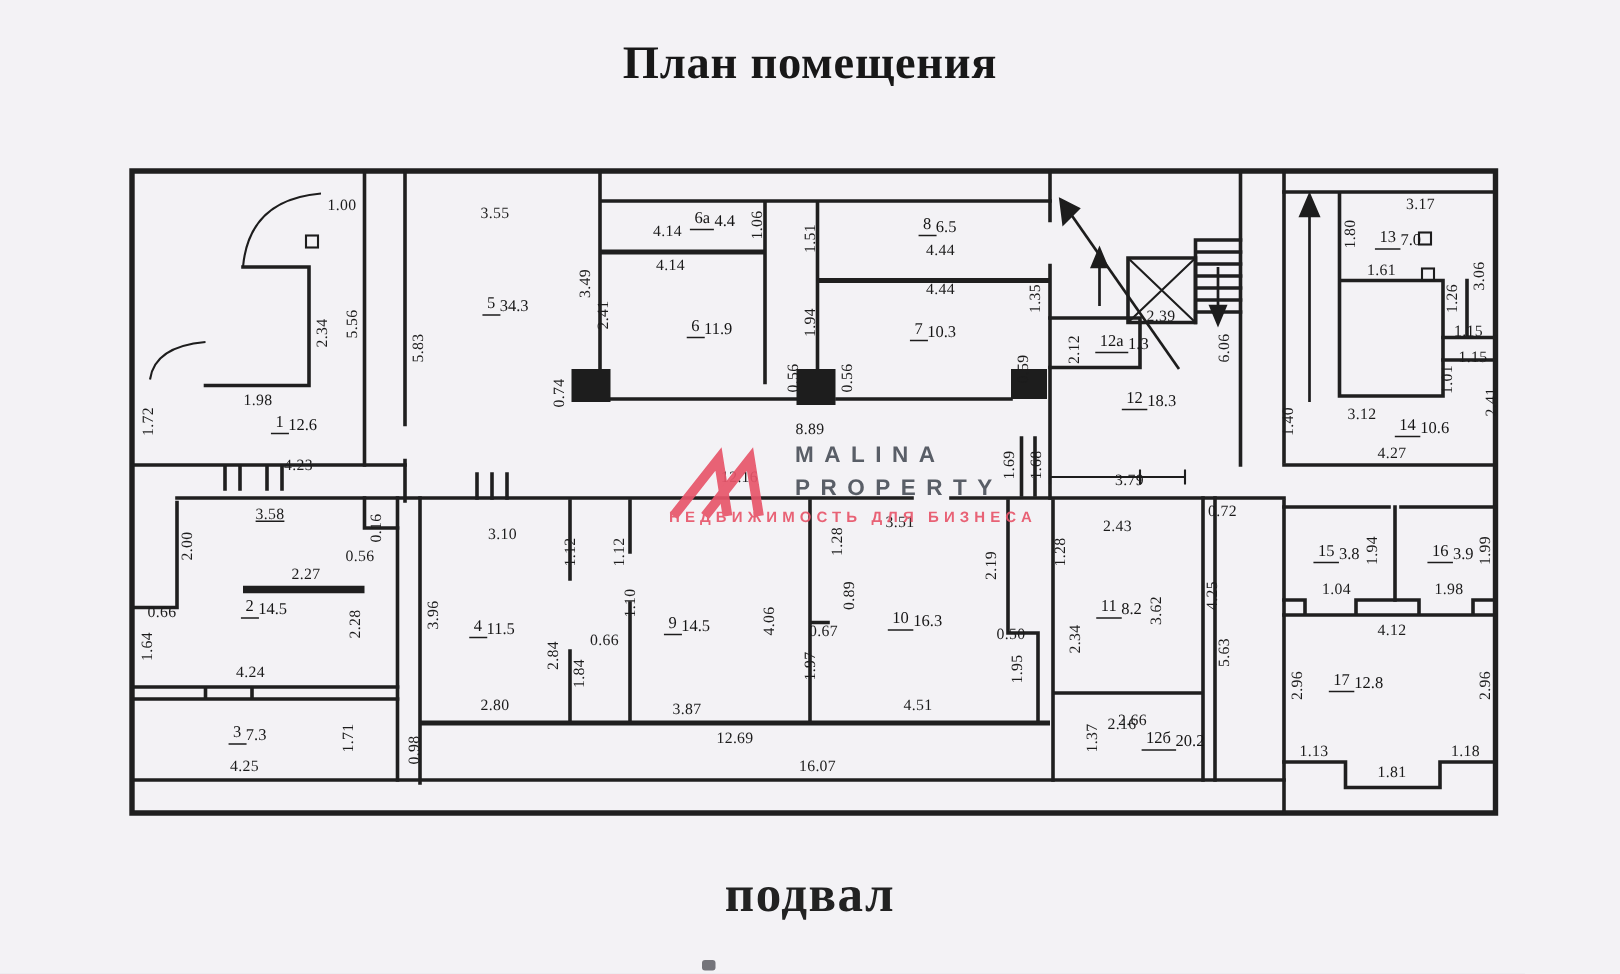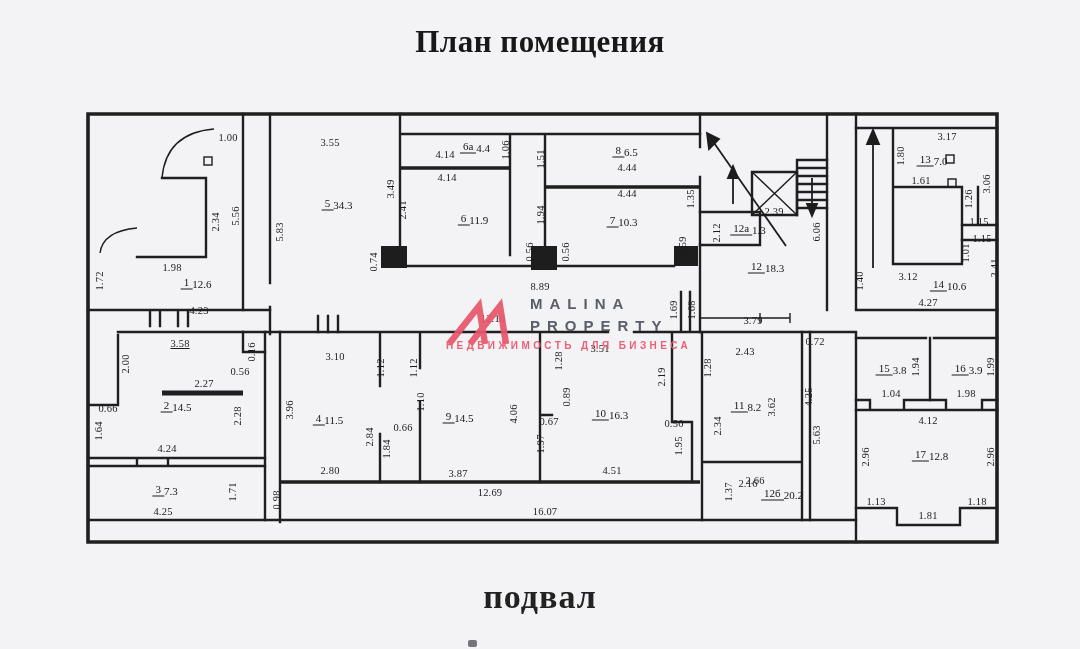--- a/index.html
+++ b/index.html
@@ -267,21 +267,21 @@
         <span class="ra">10.6</span>
       </span>
       <span class="room" style="left: 891px; top: 369px;">
         <span class="rn">15</span>
         <span class="ra">3.8</span>
       </span>
       <span class="room" style="left: 967px; top: 369px;">
         <span class="rn">16</span>
         <span class="ra">3.9</span>
       </span>
-      <span class="room" style="left: 930px; top: 455px; text-align: center;">
+      <span class="room" style="left: 904px; top: 455px; text-align: center;">
         <span class="rn">17</span>
         <span class="ra">12.8</span>
       </span>
     </div>
 
   <div class="watermark">
     <svg class="wm-logo" width="70" height="54" viewBox="0 0 70 54">
       <path d="M3,51 L33,13 L39,51" stroke="#e8566b" stroke-width="6.5" fill="none"></path>
       <path d="M24,51 L54,13 L60,51" stroke="#e8566b" stroke-width="6.5" fill="none"></path>
     </svg>

